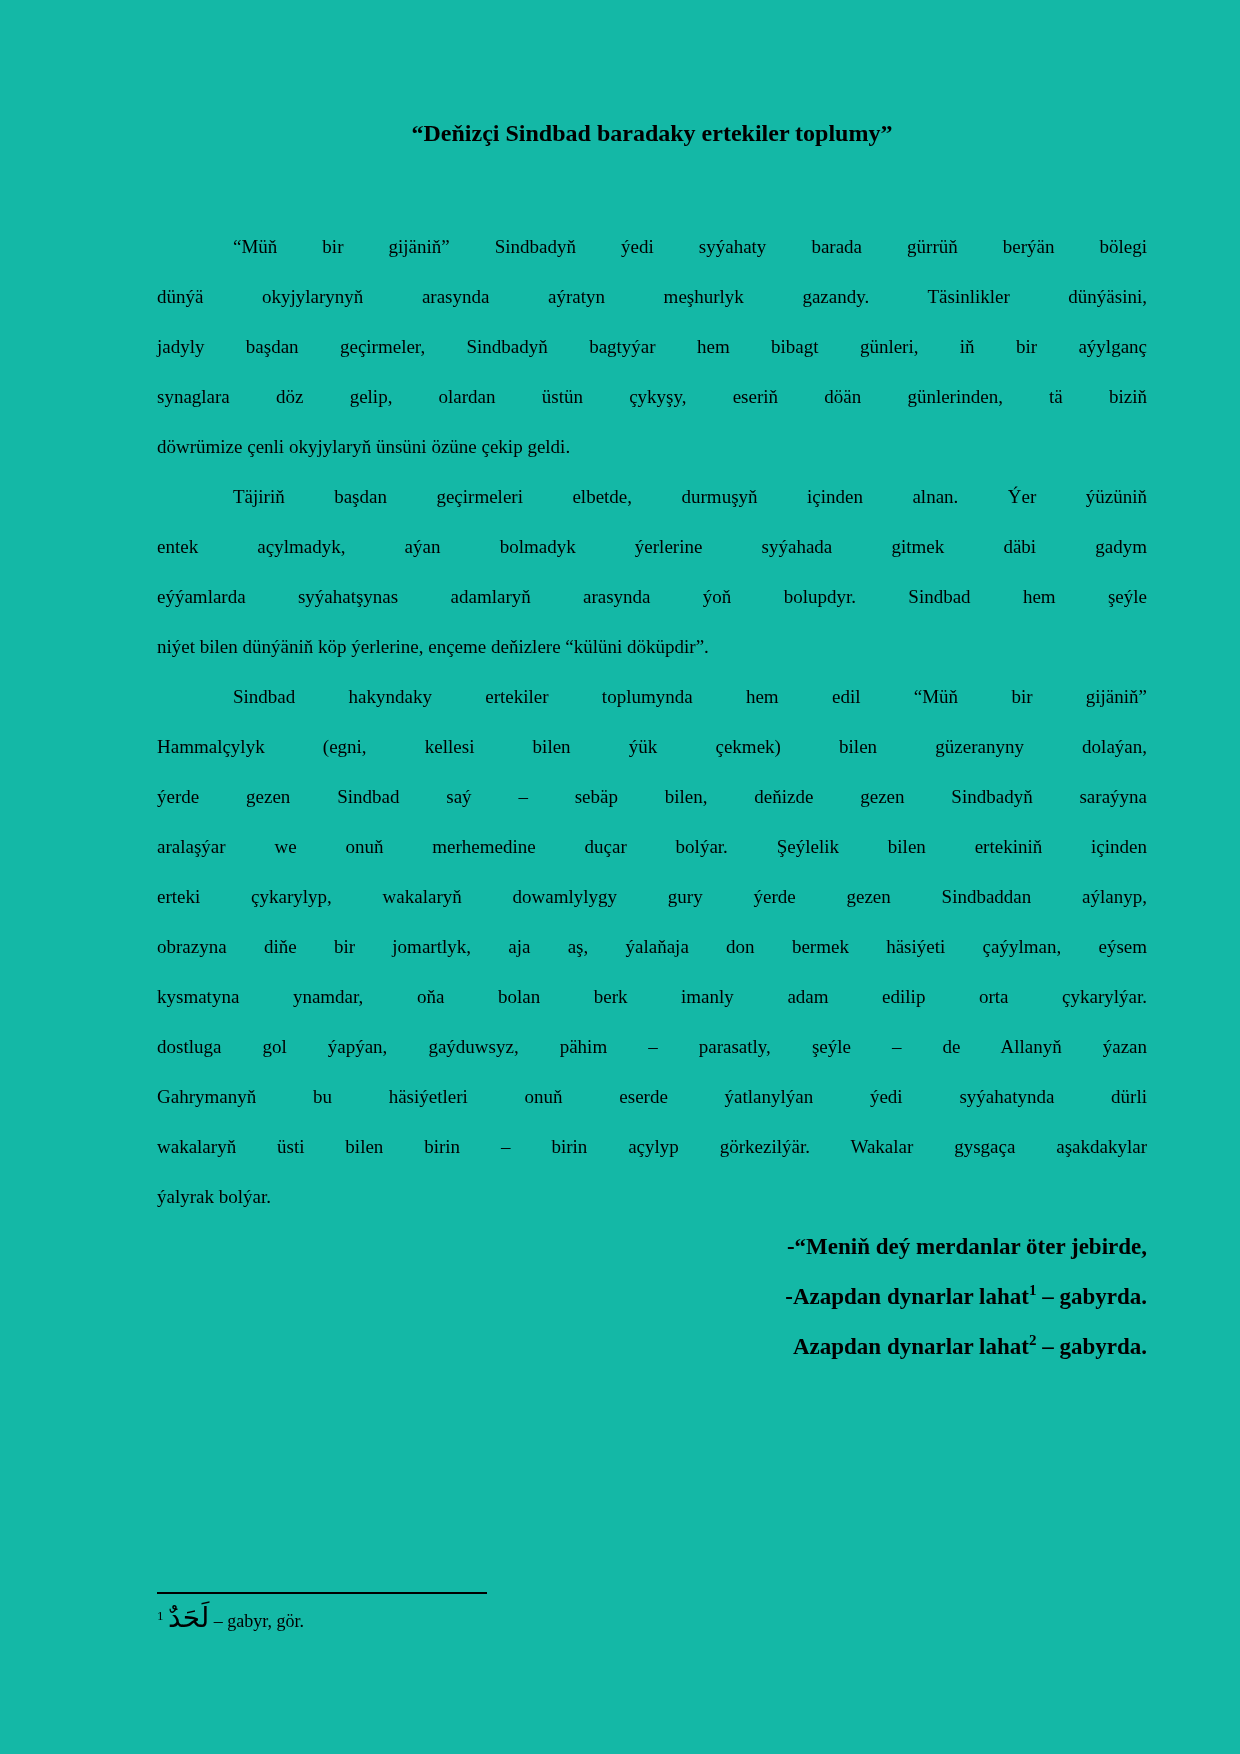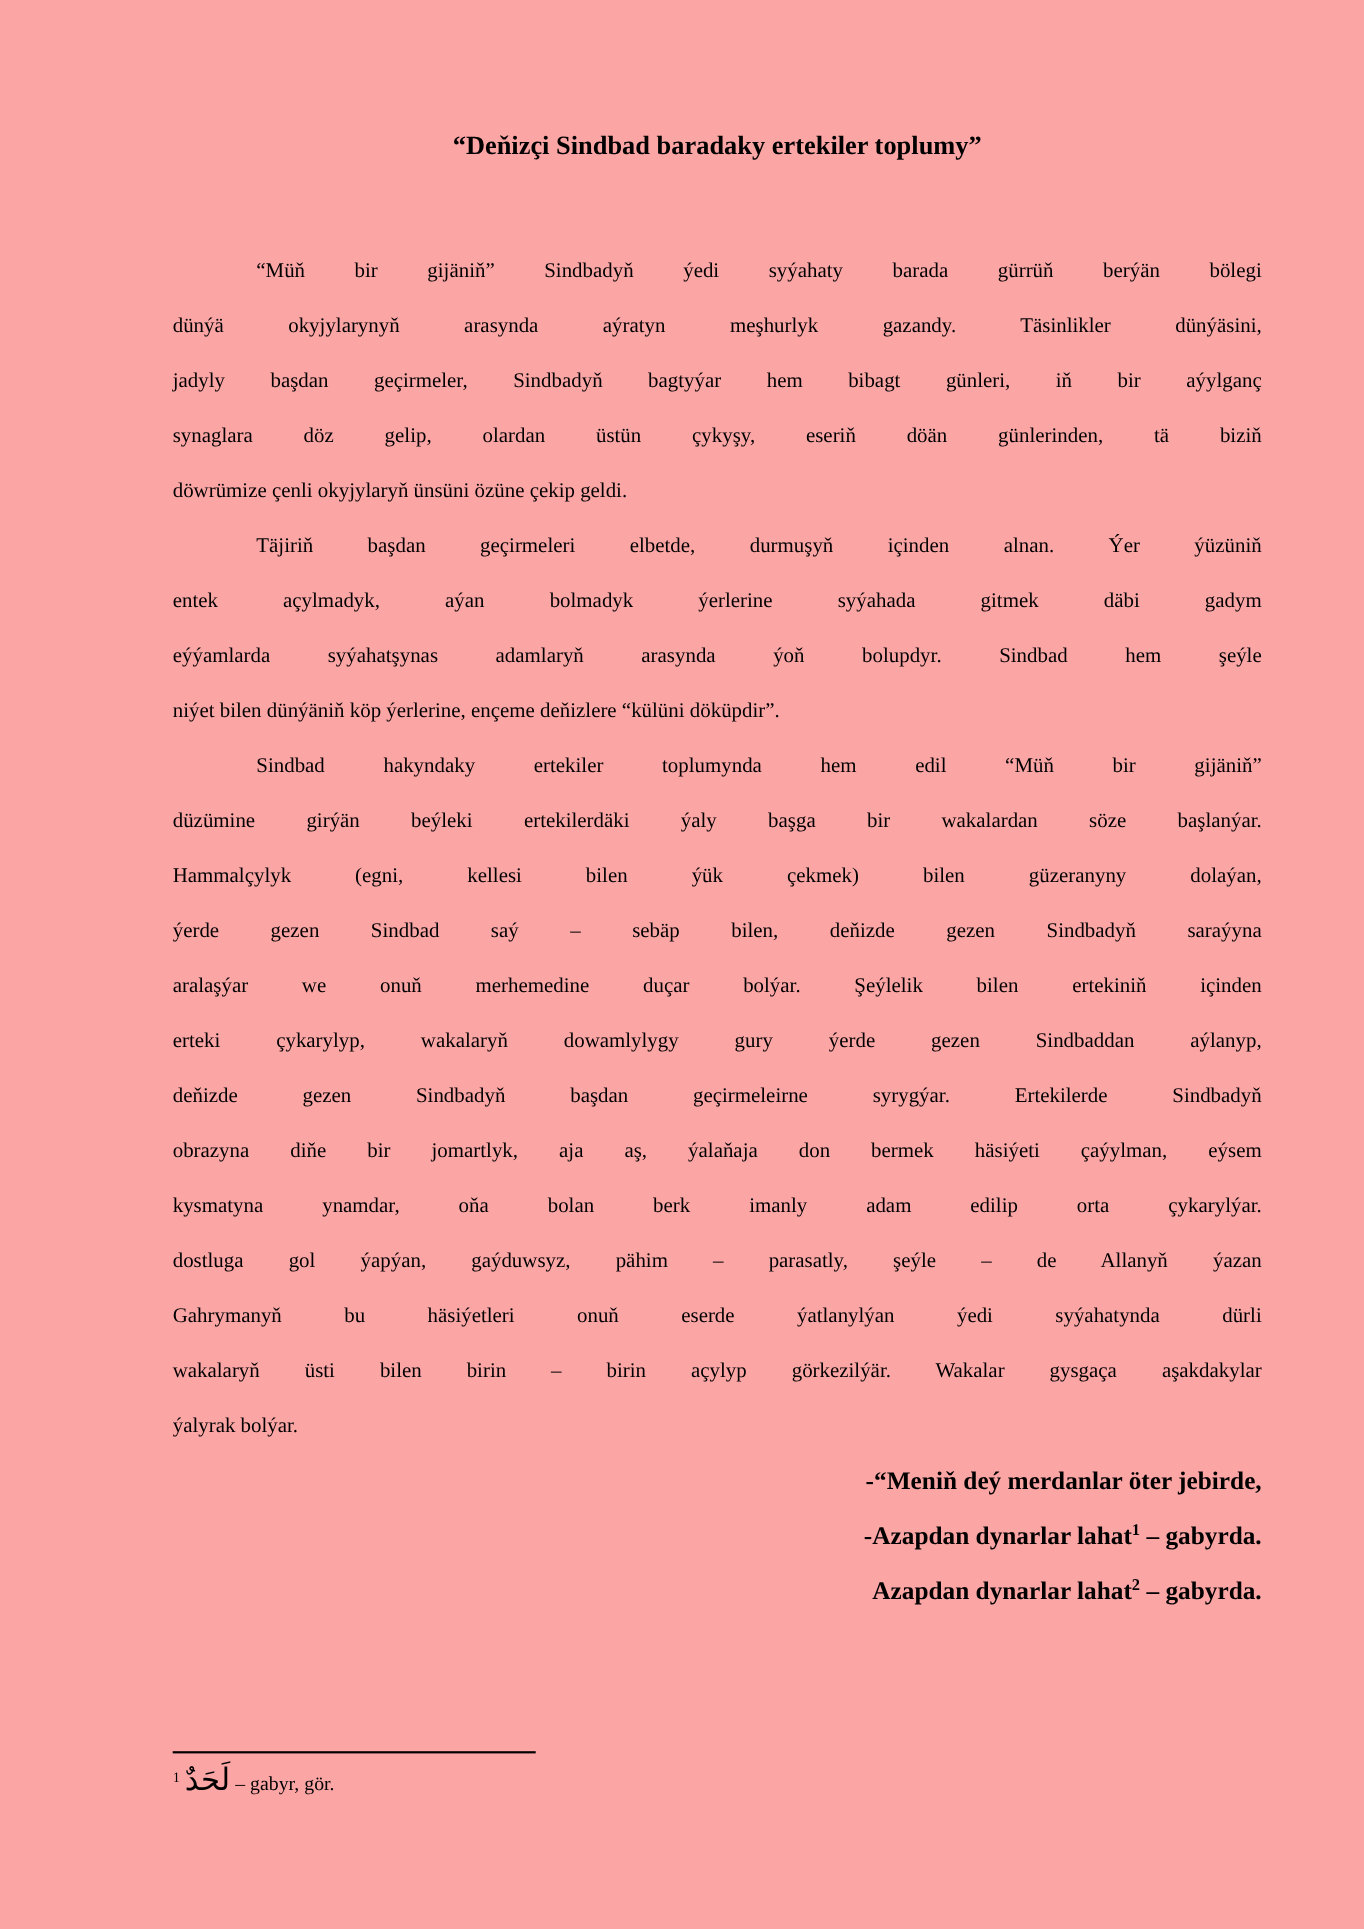--- a/index.html
+++ b/index.html
@@ -1,21 +1,21 @@
 <!DOCTYPE html>
 <html><head>
 <meta charset="utf-8">
 <style>
   * { margin: 0; padding: 0; box-sizing: border-box; }
   html, body { background: #ffffff; }
   .page {
     position: relative;
     width: 1240px;
     height: 1754px;
-    background: #fca5a5;
+    background: #14b8a6;
     color: #000000;
     font-family: "Liberation Serif", "DejaVu Serif", serif;
     overflow: hidden;
   }
   .content {
     position: absolute;
     left: 157px;
     top: 108px;
     width: 990px;
   }
@@ -103,26 +103,24 @@
         <div class="para-line first-line">“Müň bir gijäniň” Sindbadyň ýedi syýahaty barada gürrüň berýän bölegi</div>
         <div class="para-line">dünýä okyjylarynyň arasynda aýratyn meşhurlyk gazandy. Täsinlikler dünýäsini,</div>
         <div class="para-line">jadyly başdan geçirmeler, Sindbadyň bagtyýar hem bibagt günleri, iň bir aýylganç</div>
         <div class="para-line">synaglara döz gelip, olardan üstün çykyşy, eseriň döän günlerinden, tä biziň</div>
         <div class="para-line last-line">döwrümize çenli okyjylaryň ünsüni  özüne çekip  geldi.</div>
         <div class="para-line first-line">Täjiriň başdan geçirmeleri elbetde, durmuşyň içinden alnan. Ýer ýüzüniň</div>
         <div class="para-line">entek açylmadyk, aýan bolmadyk ýerlerine syýahada gitmek däbi gadym</div>
         <div class="para-line">eýýamlarda syýahatşynas adamlaryň arasynda ýoň bolupdyr. Sindbad hem şeýle</div>
         <div class="para-line last-line">niýet bilen dünýäniň köp ýerlerine, ençeme deňizlere “külüni döküpdir”.</div>
         <div class="para-line first-line">Sindbad hakyndaky ertekiler toplumynda hem edil “Müň bir gijäniň”</div>
-        <div class="para-line">düzümine girýän beýleki ertekilerdäki ýaly başga bir wakalardan söze başlanýar.</div>
         <div class="para-line">Hammalçylyk (egni, kellesi bilen ýük çekmek) bilen güzeranyny dolaýan,</div>
         <div class="para-line">ýerde gezen Sindbad saý – sebäp bilen, deňizde gezen Sindbadyň saraýyna</div>
         <div class="para-line">aralaşýar we onuň merhemedine duçar bolýar. Şeýlelik bilen ertekiniň içinden</div>
         <div class="para-line">erteki çykarylyp, wakalaryň dowamlylygy gury ýerde gezen Sindbaddan aýlanyp,</div>
-        <div class="para-line">deňizde gezen Sindbadyň başdan geçirmeleirne syrygýar. Ertekilerde Sindbadyň</div>
         <div class="para-line">obrazyna diňe bir jomartlyk, aja aş, ýalaňaja don bermek häsiýeti çaýylman, eýsem</div>
         <div class="para-line">kysmatyna ynamdar, oňa bolan berk imanly adam edilip orta çykarylýar.</div>
         <div class="para-line">dostluga gol ýapýan, gaýduwsyz, pähim – parasatly, şeýle – de Allanyň ýazan</div>
         <div class="para-line">Gahrymanyň bu häsiýetleri onuň eserde ýatlanylýan ýedi syýahatynda dürli</div>
         <div class="para-line">wakalaryň üsti bilen birin – birin açylyp görkezilýär. Wakalar gysgaça aşakdakylar</div>
         <div class="para-line last-line">ýalyrak bolýar.</div>
       </div>
     <div id="verse">
         <div class="verse-line"><span class="verse-marker">-</span><span>“Meniň deý merdanlar öter jebirde,</span></div>
         <div class="verse-line"><span class="verse-marker">-</span><span>Azapdan dynarlar lahat</span><sup class="fn-ref">1</sup><span> – gabyrda.</span></div>

